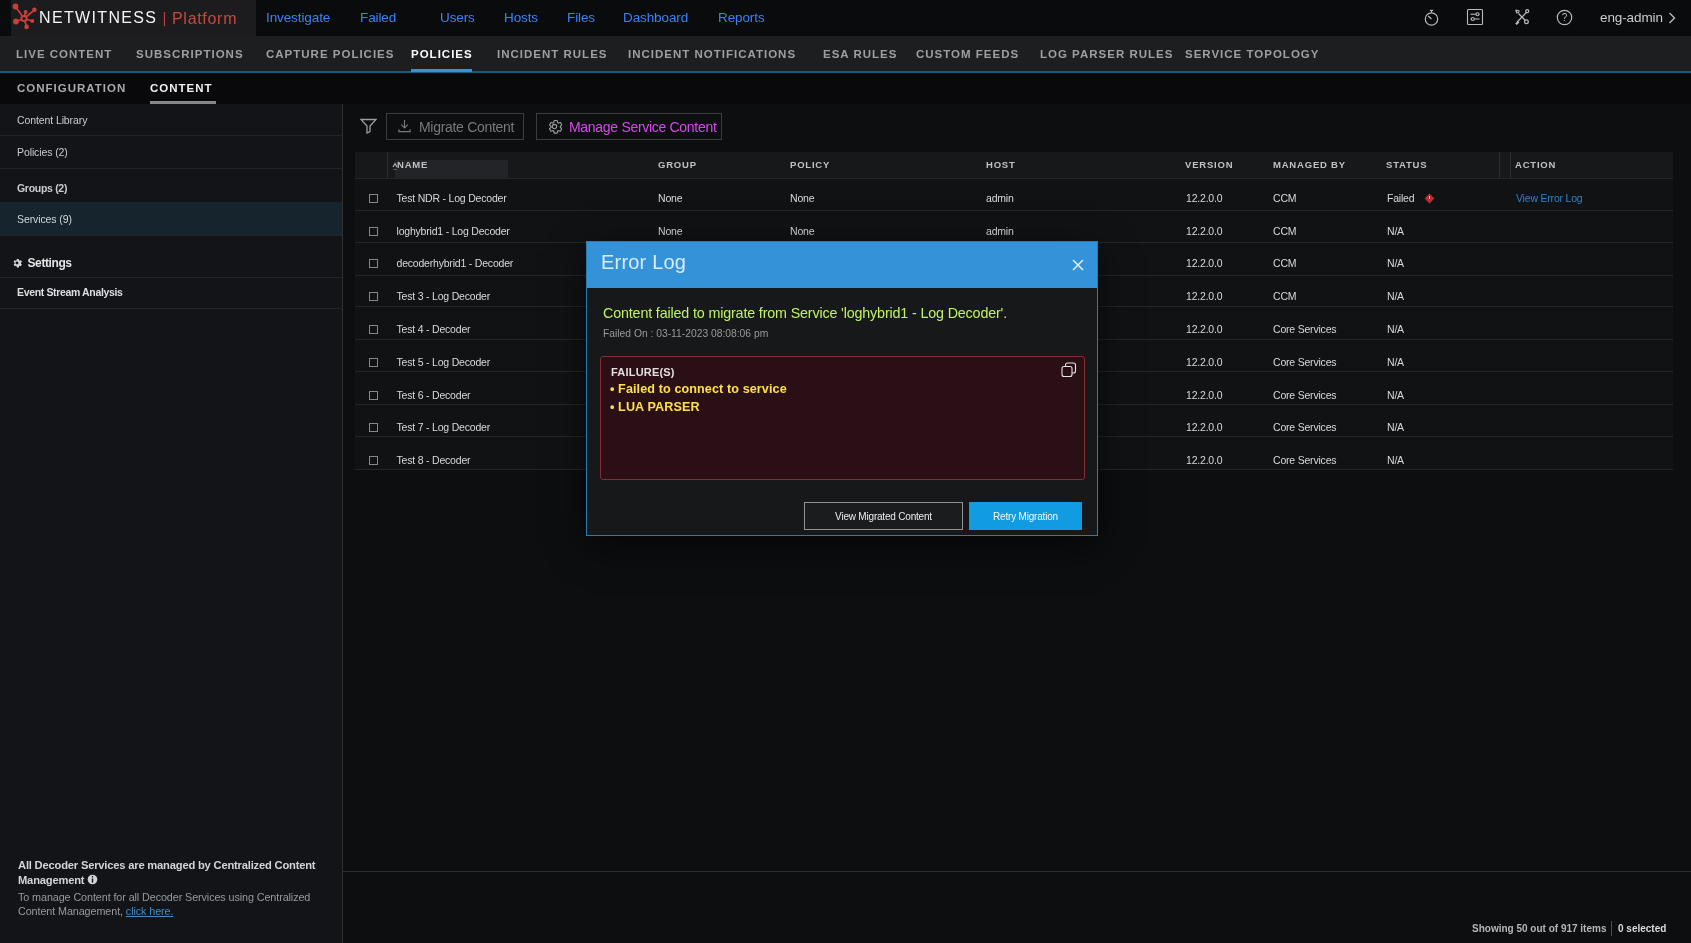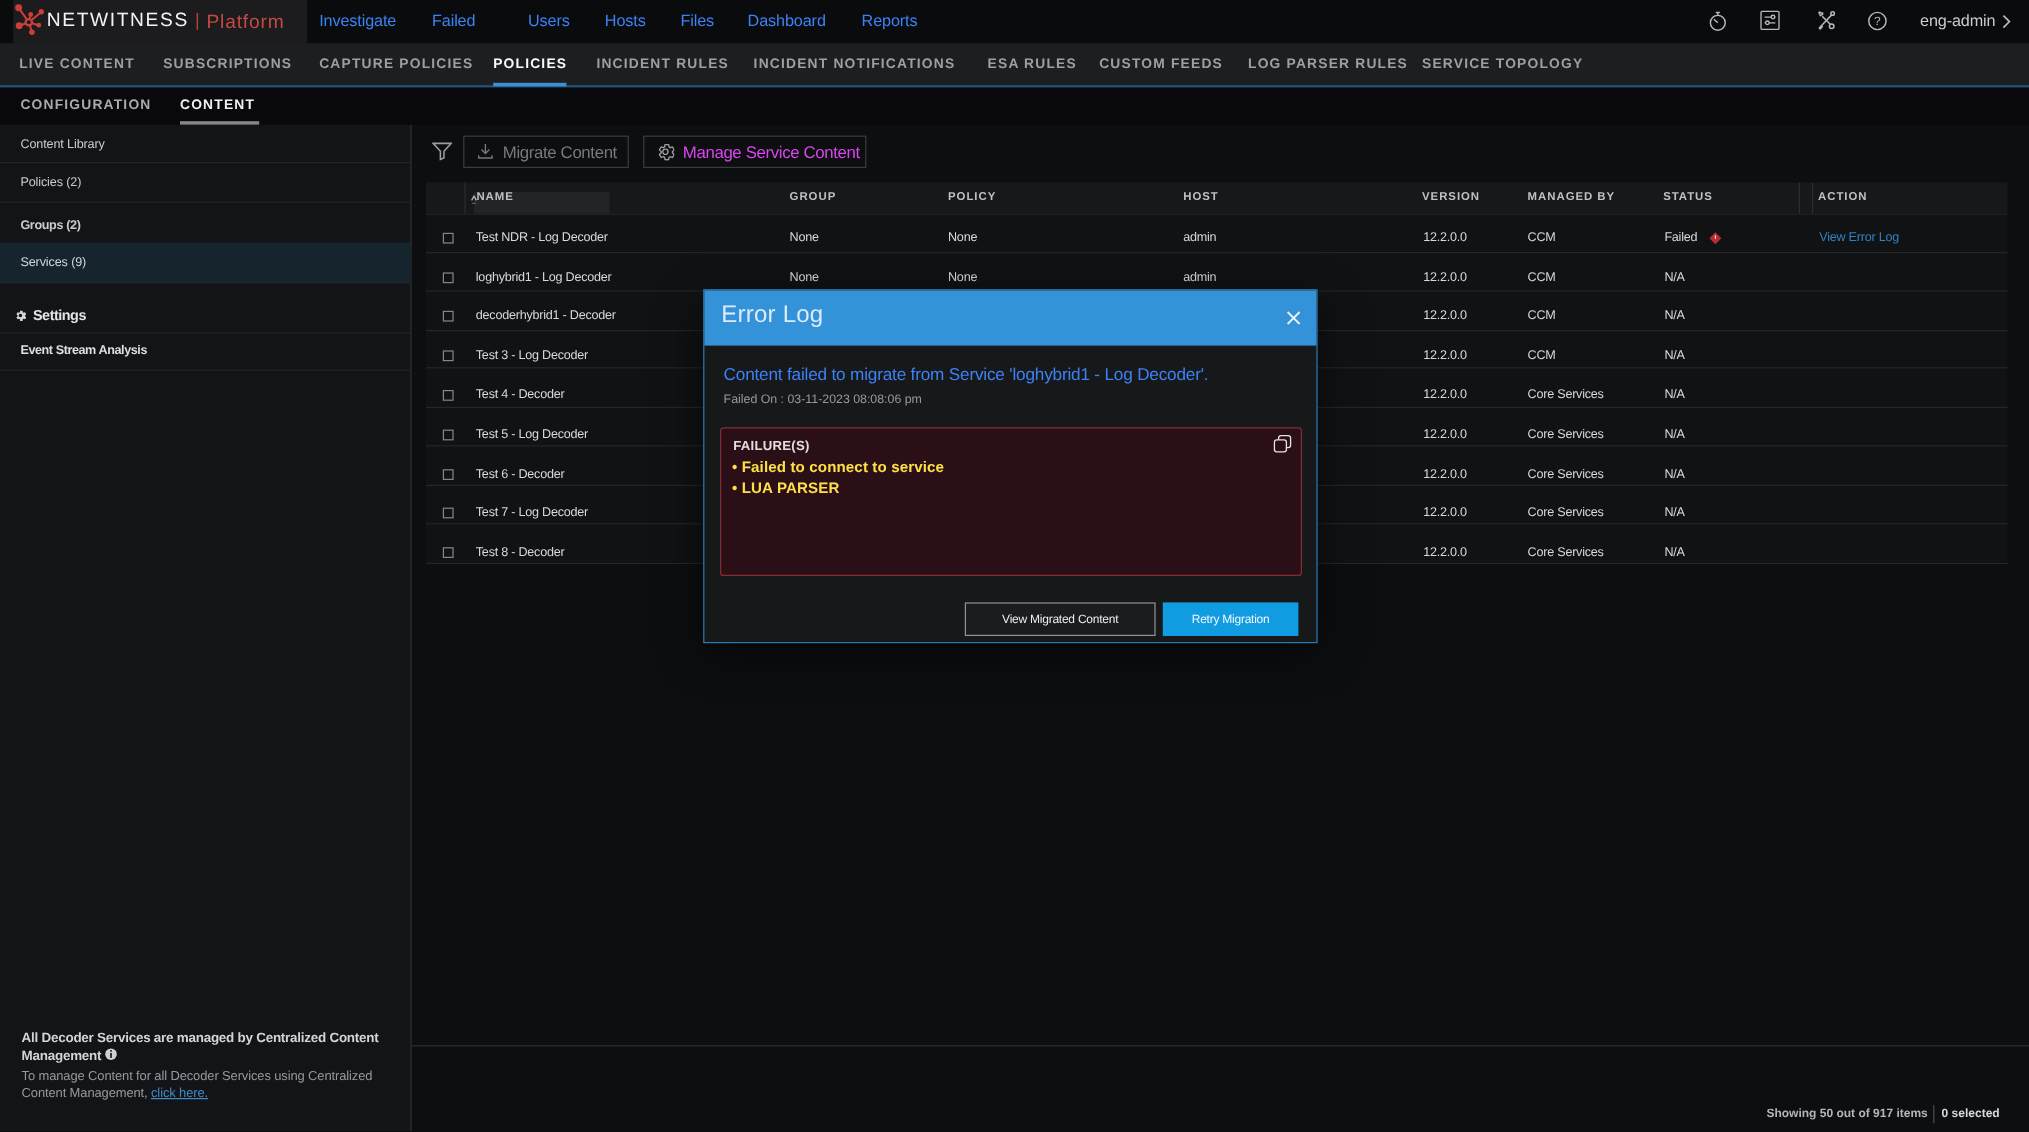--- a/index.html
+++ b/index.html
@@ -280,21 +280,21 @@
 
 <div class="abs" id="modal">
   <div class="abs" id="mhead"></div>
   <div class="abs" style="left:14px;top:0;height:46px;line-height:41px;font-size:20px;letter-spacing:0.2px;color:#dcebf9">Error Log</div>
   <svg class="abs" style="left:484px;top:16px" width="14" height="14" viewBox="0 0 14 14">
       <g stroke="#e8f1f8" stroke-width="1.5">
         <line x1="2" y1="2" x2="12" y2="12"></line>
         <line x1="12" y1="2" x2="2" y2="12"></line>
       </g>
     </svg>
-  <div class="abs" style="left:16px;top:63px;font-size:14.3px;letter-spacing:-0.15px;color:#3b82f6">Content failed to migrate from Service 'loghybrid1 - Log Decoder'.</div>
+  <div class="abs" style="left:16px;top:63px;font-size:14.3px;letter-spacing:-0.15px;color:#bef264">Content failed to migrate from Service 'loghybrid1 - Log Decoder'.</div>
   <div class="abs" style="left:16px;top:86px;font-size:10.3px;letter-spacing:0;color:#97999c">Failed On : 03-11-2023 08:08:06 pm</div>
   <div class="abs" id="fbox"></div>
   <div class="abs" style="left:24px;top:124px;font-size:11px;font-weight:bold;letter-spacing:0.2px;color:#e4dddd">FAILURE(S)</div>
   <div class="abs" style="left:23px;top:139px;font-size:12.6px;font-weight:bold;letter-spacing:0.1px;line-height:17.5px;color:#fde047">• Failed to connect to service<br>• LUA PARSER</div>
   <svg class="abs" style="left:474px;top:120px" width="16" height="16" viewBox="0 0 16 16">
       <g fill="none" stroke="#e8e4e4" stroke-width="1.1">
         <rect x="4.5" y="1" width="10" height="10" rx="2"></rect>
         <rect x="1" y="4.5" width="10" height="10" rx="2" fill="#2a1016"></rect>
       </g>
     </svg>

